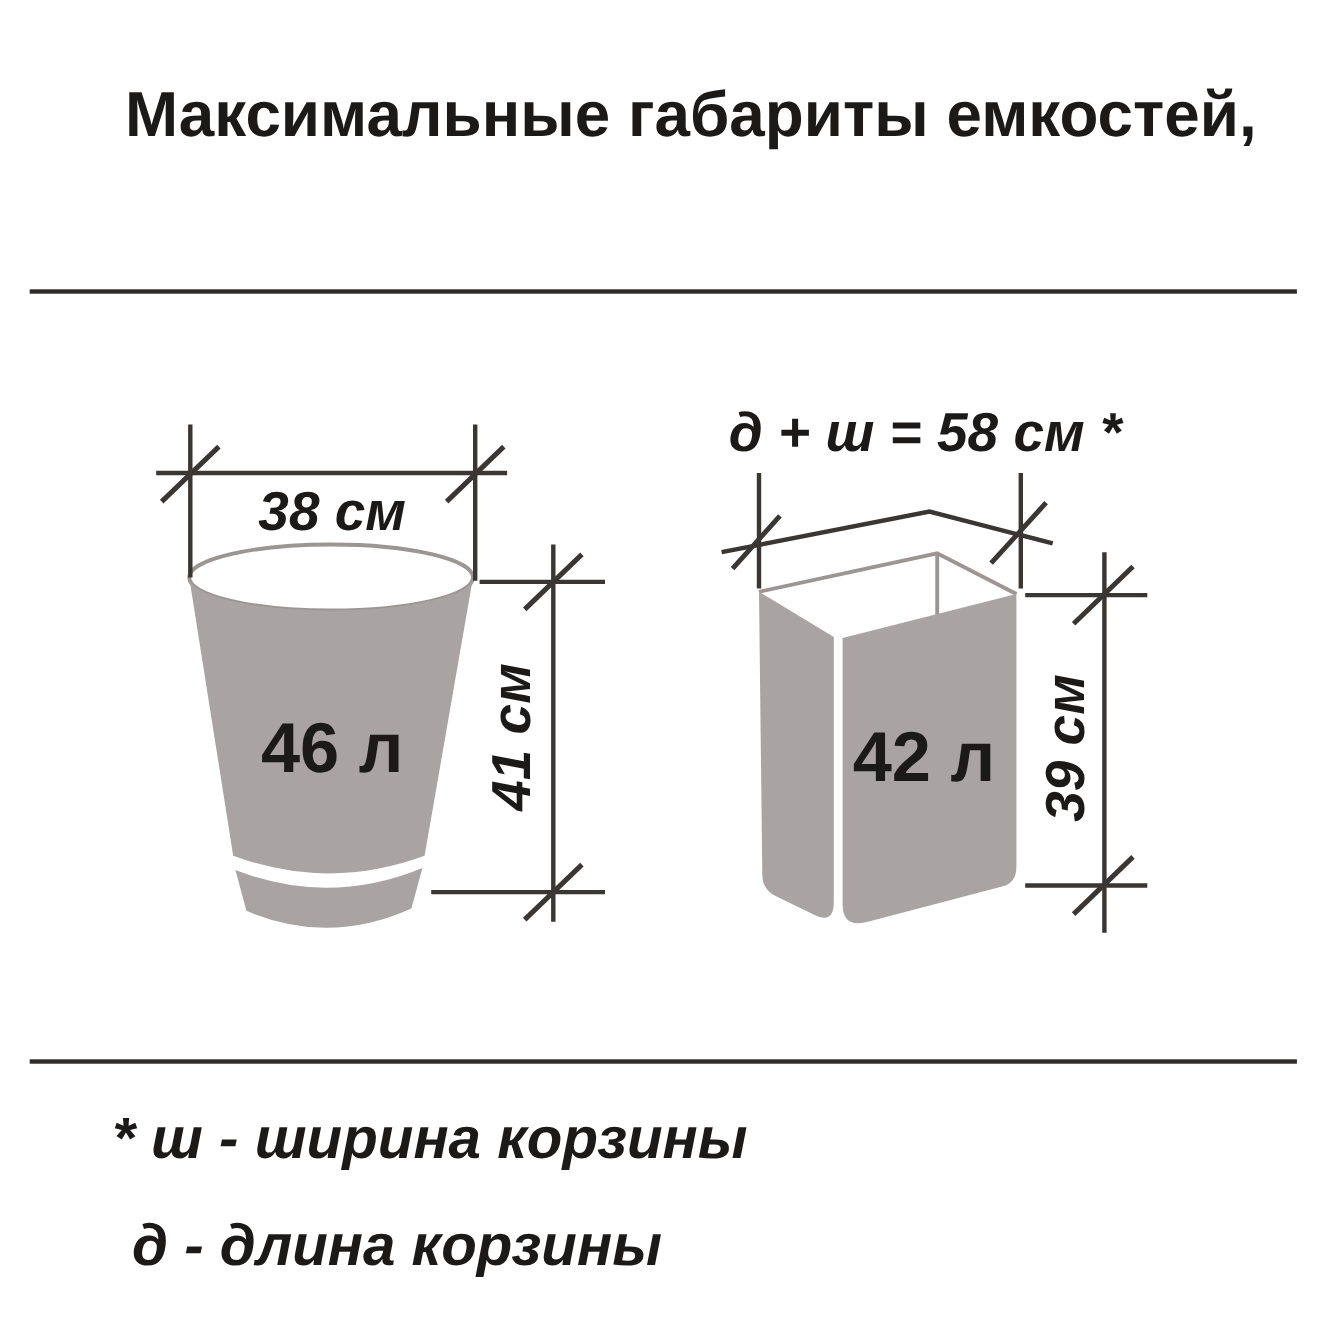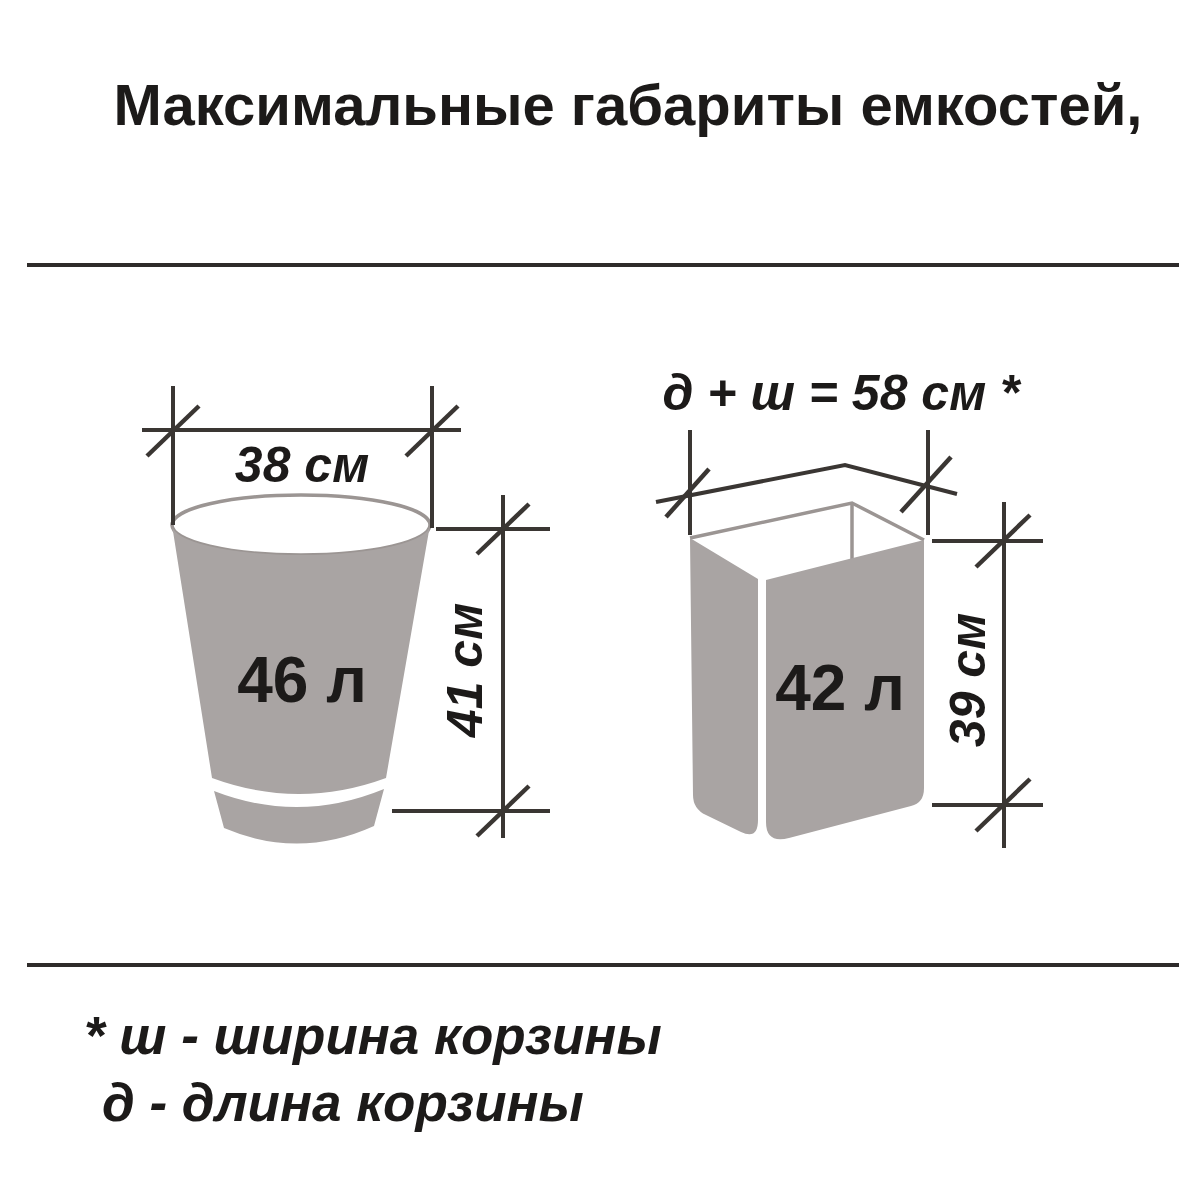--- a/index.html
+++ b/index.html
@@ -34,28 +34,28 @@
   }
   .divider-top { top: 263px; }
   .divider-bottom { top: 963px; }
   .drawing {
     position: absolute;
     top: 0;
     left: 0;
   }
   .footnote {
     position: absolute;
-    left: 84px;
+    left: 102px;
     top: 1002px;
     font-size: 53px;
     font-weight: bold;
     font-style: italic;
     line-height: 67px;
   }
-  .footnote .fn-line2 { margin-left: 18px; }
+  .footnote .fn-line2 { margin-left: 18px; margin-top: 30px; }
   
   .fill-shape { fill: #a9a4a3; stroke: none; }
   .rim-stroke { fill: none; stroke: #9b9593; stroke-width: 3.5; }
   .rim-fill { fill: #ffffff; stroke: #9b9593; stroke-width: 3.5; }
   .dim-line { stroke: #3a3633; stroke-width: 4; fill: none; stroke-linecap: butt; }
   .dim-tick { stroke: #3a3633; stroke-width: 4.5; fill: none; }
   .dim-label {
     font-family: "Liberation Sans", sans-serif;
     font-weight: bold;
     font-style: italic;

